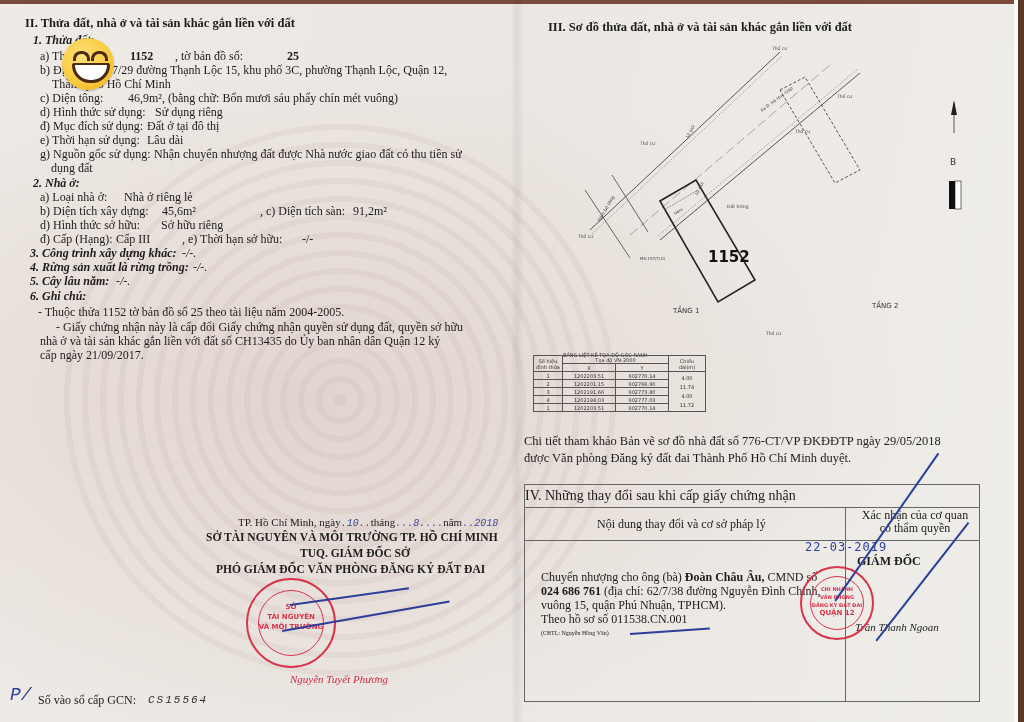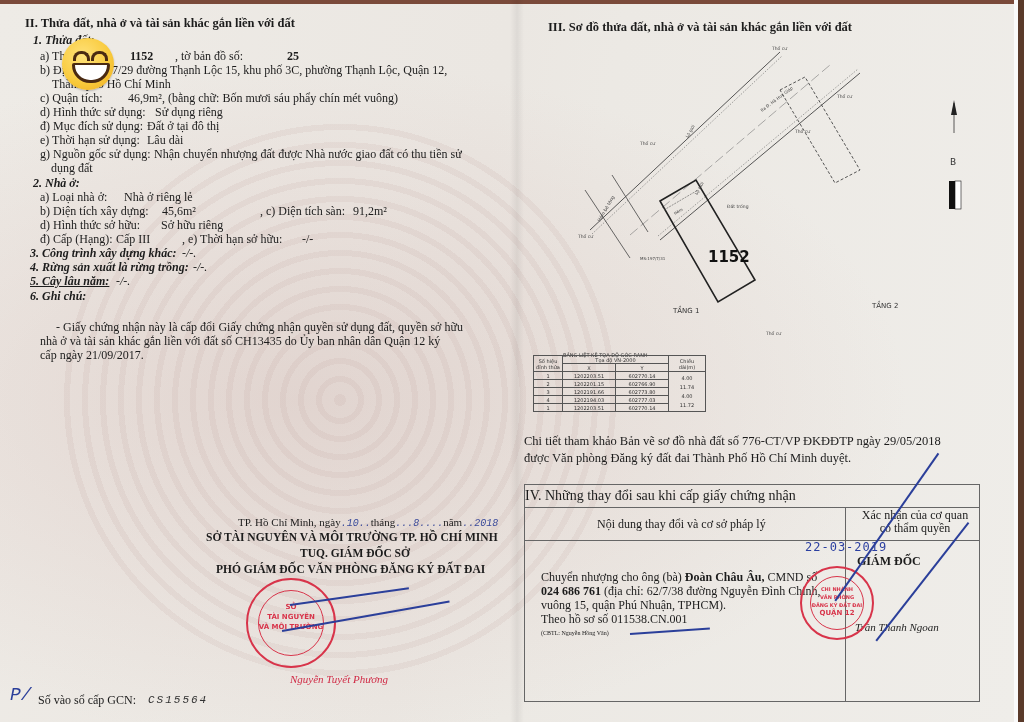--- a/index.html
+++ b/index.html
@@ -70,21 +70,21 @@
 
   <div class="txt" style="left:40px;top:49px;">a) Thửa đất số:</div>
   <div class="txt b" style="left:130px;top:49px;">1152</div>
   <div class="txt" style="left:175px;top:49px;">, tờ bản đồ số:</div>
   <div class="txt b" style="left:287px;top:49px;">25</div>
 
   <div class="txt" style="left:40px;top:63px;">b) Địa chỉ:</div>
   <div class="txt" style="left:112px;top:63px;">7/29 đường Thạnh Lộc 15, khu phố 3C, phường Thạnh Lộc, Quận 12,</div>
   <div class="txt" style="left:52px;top:77px;">Thành phố Hồ Chí Minh</div>
 
-  <div class="txt" style="left:40px;top:91px;">c) Quận tích:</div>
+  <div class="txt" style="left:40px;top:91px;">c) Diện tông:</div>
   <div class="txt" style="left:128px;top:91px;">46,9m², (bằng chữ: Bốn mươi sáu phẩy chín mét vuông)</div>
   <div class="txt" style="left:40px;top:105px;">d) Hình thức sử dụng:</div>
   <div class="txt" style="left:155px;top:105px;">Sử dụng riêng</div>
   <div class="txt" style="left:40px;top:119px;">đ) Mục đích sử dụng:</div>
   <div class="txt" style="left:147px;top:119px;">Đất ở tại đô thị</div>
   <div class="txt" style="left:40px;top:133px;">e) Thời hạn sử dụng:</div>
   <div class="txt" style="left:147px;top:133px;">Lâu dài</div>
   <div class="txt" style="left:40px;top:147px;">g) Nguồn gốc sử dụng:</div>
   <div class="txt" style="left:154px;top:147px;">Nhận chuyển nhượng đất được Nhà nước giao đất có thu tiền sử</div>
   <div class="txt" style="left:51px;top:161px;">dụng đất</div>
@@ -106,23 +106,24 @@
   <div class="txt" style="left:161px;top:218px;">Sở hữu riêng</div>
   <div class="txt" style="left:40px;top:232px;">đ) Cấp (Hạng):</div>
   <div class="txt" style="left:116px;top:232px;">Cấp III</div>
   <div class="txt" style="left:182px;top:232px;">, e) Thời hạn sở hữu:</div>
   <div class="txt" style="left:302px;top:232px;">-/-</div>
 
   <div class="txt bi" style="left:30px;top:246px;">3. Công trình xây dựng khác:</div>
   <div class="txt i" style="left:182px;top:246px;">-/-.</div>
   <div class="txt bi" style="left:30px;top:260px;">4. Rừng sản xuất là rừng trồng:</div>
   <div class="txt i" style="left:193px;top:260px;">-/-.</div>
-  <div class="txt bi" style="left:30px;top:274px;text-decoration:underline;">5. Cây lâu năm:</div>
+  <div class="txt bi" style="left:30px;top:274px;">5. Cây lâu năm:</div>
   <div class="txt i" style="left:116px;top:274px;">-/-.</div>
   <div class="txt bi" style="left:30px;top:289px;">6. Ghi chú:</div>
+  <div class="txt" style="left:38px;top:305px;">- Thuộc thửa 1152 tờ bản đồ số 25 theo tài liệu năm 2004-2005.</div>
   <div class="txt" style="left:56px;top:320px;">- Giấy chứng nhận này là cấp đổi Giấy chứng nhận quyền sử dụng đất, quyền sở hữu</div>
   <div class="txt" style="left:40px;top:334px;">nhà ở và tài sản khác gắn liền với đất số CH13435 do Ủy ban nhân dân Quận 12 ký</div>
   <div class="txt" style="left:40px;top:348px;">cấp ngày 21/09/2017.</div>
 
   <div class="txt" style="left:238px;top:515px;font-size:11px;">
     <span>TP. Hồ Chí Minh, ngày</span><span class="hand">.<span>10</span>..</span><span>tháng</span><span class="hand">...<span>8</span>....</span><span>năm</span><span class="hand">..<span>2018</span></span>
   </div>
   <div class="txt b" style="left:206px;top:530px;font-size:11.5px;">SỞ TÀI NGUYÊN VÀ MÔI TRƯỜNG TP. HỒ CHÍ MINH</div>
   <div class="txt b" style="left:300px;top:546px;font-size:11.5px;">TUQ. GIÁM ĐỐC SỞ</div>
   <div class="txt b" style="left:216px;top:562px;font-size:11.5px;text-align:center;">PHÓ GIÁM ĐỐC VĂN PHÒNG ĐĂNG KÝ ĐẤT ĐAI</div>

